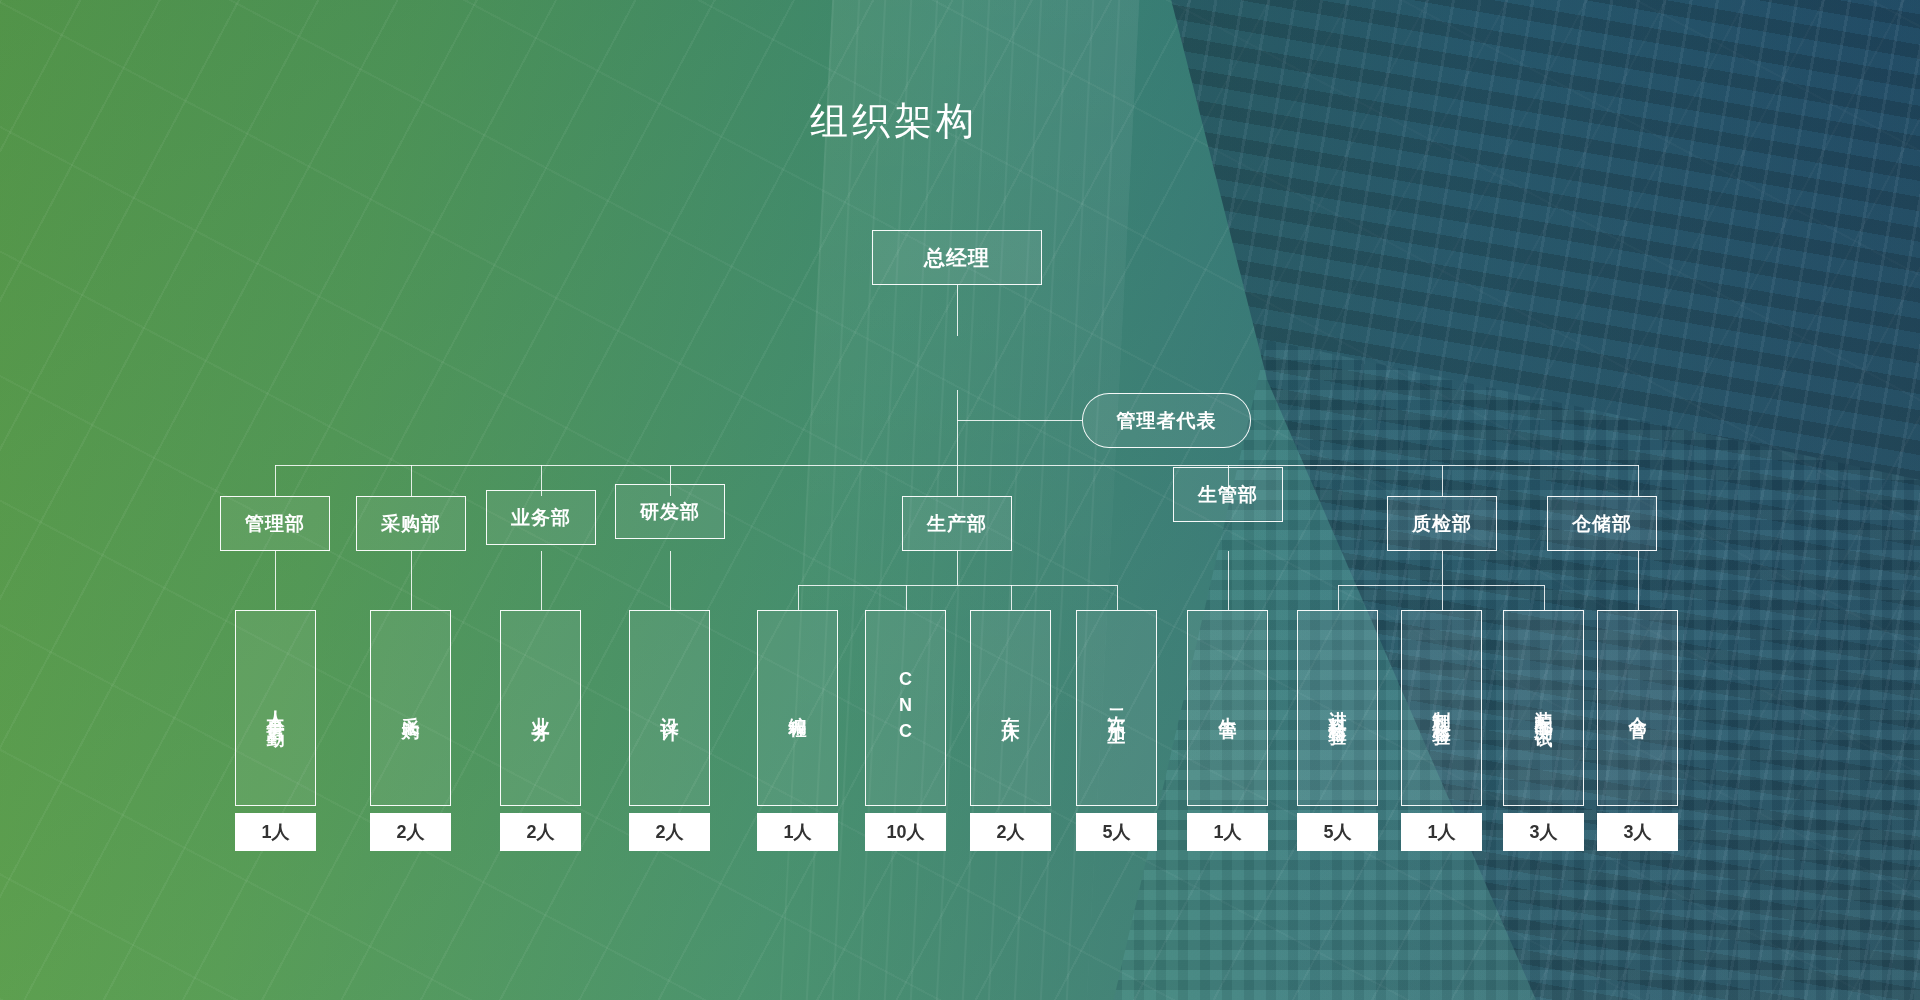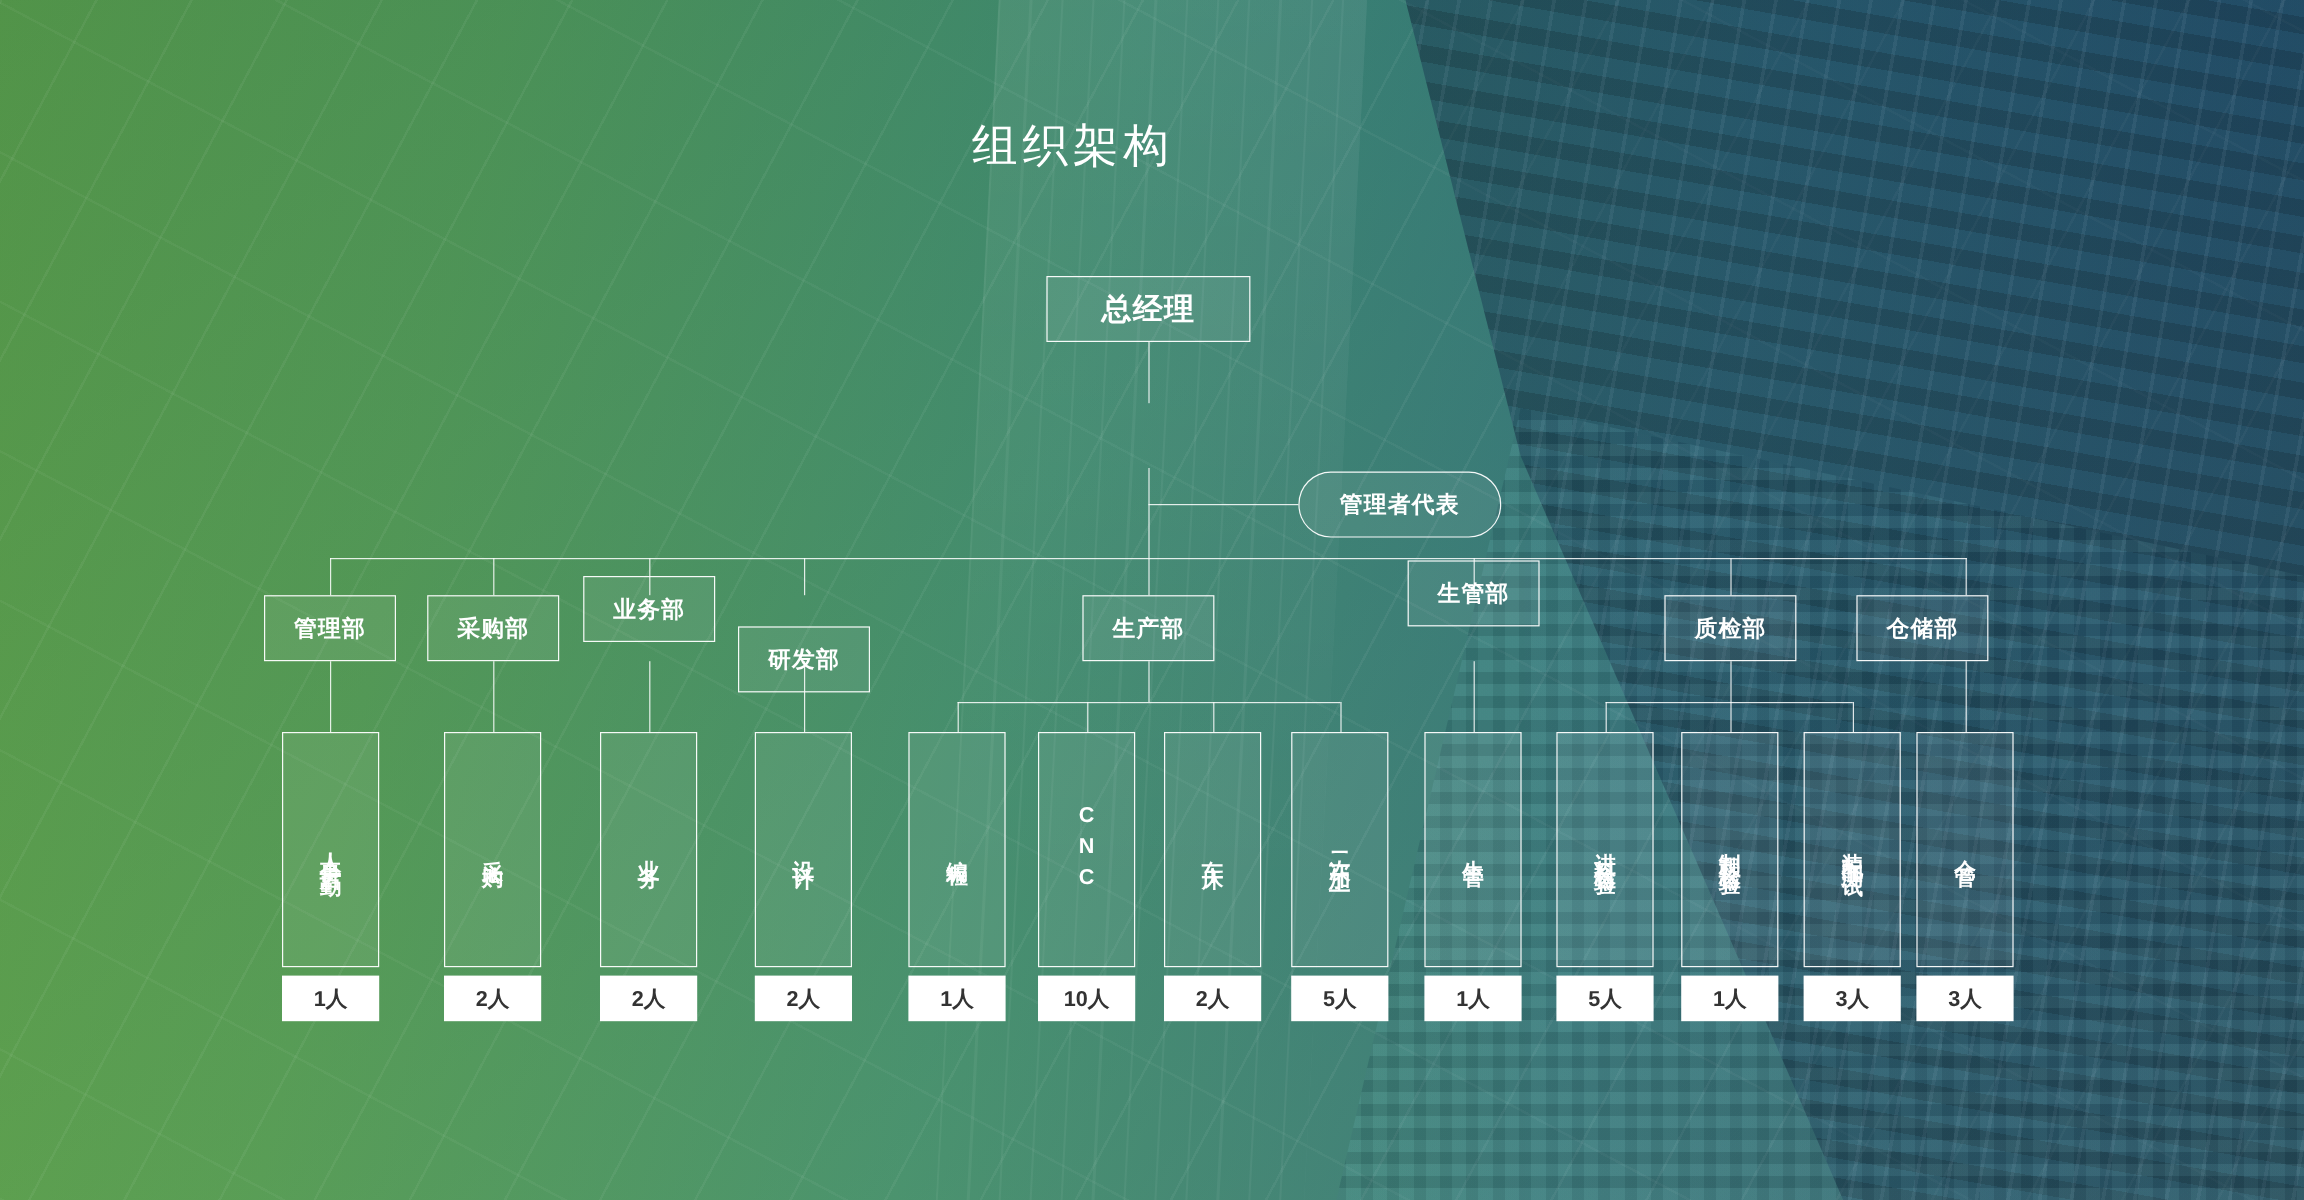--- a/index.html
+++ b/index.html
@@ -54,21 +54,21 @@
   }
 
   
   .node{
     position:absolute;box-sizing:border-box;
     border:1px solid rgba(255,255,255,0.95);
     background:rgba(255,255,255,0.07);
     display:flex;align-items:center;justify-content:center;
     color:#ffffff;font-weight:bold;
   }
-  .top-node{width:170px;height:55px;font-size:25px;letter-spacing:1px;}
+  .top-node{width:170px;height:55px;font-size:21px;letter-spacing:1px;}
   .rep-node{width:169px;height:55px;font-size:19px;letter-spacing:1px;border-radius:27px;}
   .dept-node{width:110px;height:55px;font-size:19px;letter-spacing:1px;}
   .unit-box{width:81px;height:196px;font-size:18px;}
   .unit-box .v-label{
     writing-mode:vertical-lr;text-orientation:upright;
     letter-spacing:6px;font-weight:bold;line-height:1;
   }
   .count-box{
     position:absolute;width:81px;height:38px;background:#ffffff;
     display:flex;align-items:center;justify-content:center;
@@ -133,24 +133,24 @@
   <div class="node rep-node" style="left:1082px;top:393px">
     <span>管理者代表</span>
   </div>
 
   <div class="node dept-node" style="left:220px;top:496px">
     <span>管理部</span>
   </div>
   <div class="node dept-node" style="left:356px;top:496px">
     <span>采购部</span>
   </div>
-  <div class="node dept-node" style="left:486px;top:480px">
+  <div class="node dept-node" style="left:486px;top:490px">
     <span>业务部</span>
   </div>
-  <div class="node dept-node" style="left:615px;top:522px">
+  <div class="node dept-node" style="left:615px;top:484px">
     <span>研发部</span>
   </div>
   <div class="node dept-node" style="left:902px;top:496px">
     <span>生产部</span>
   </div>
   <div class="node dept-node" style="left:1173px;top:467px">
     <span>生管部</span>
   </div>
   <div class="node dept-node" style="left:1387px;top:496px">
     <span>质检部</span>

